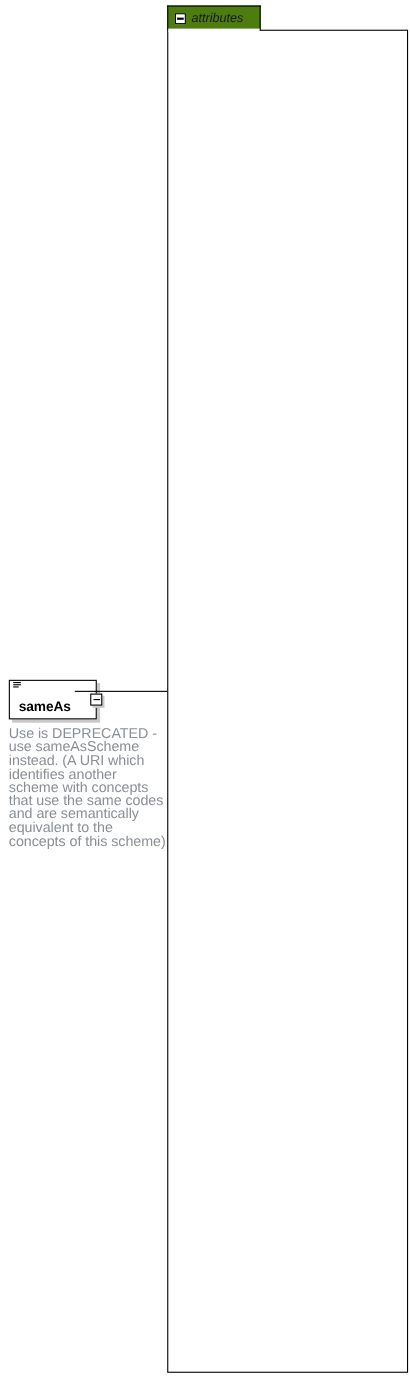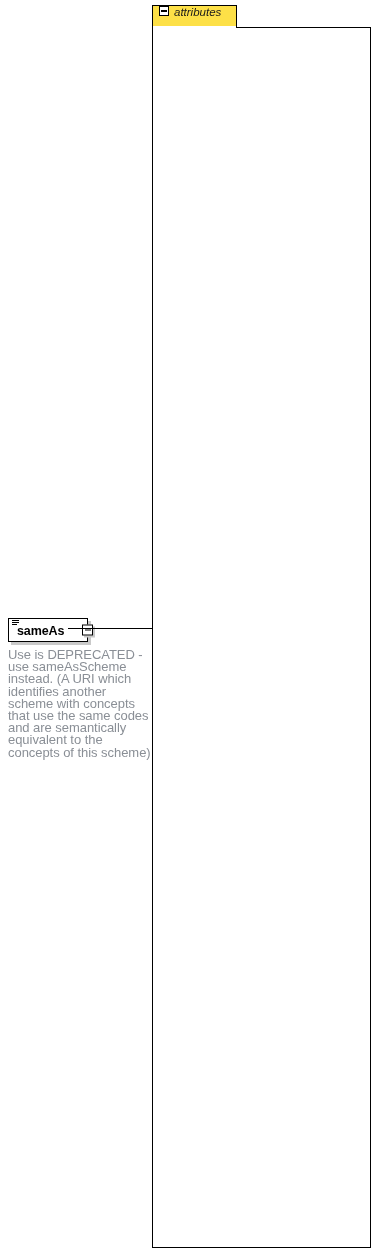--- a/index.html
+++ b/index.html
@@ -20,21 +20,21 @@
     position: absolute;
     left: 8px;
     top: 618px;
     width: 148px;
   }
   .elem-box {
     position: relative;
     display: inline-block;
     border: 1.5px solid #000;
     background: #fff;
-    padding: 2px 22px 2px 8px;
+    padding: 14px 22px 2px 8px;
     box-shadow: 3px 3px 0 0 #c9c9c9;
     box-sizing: border-box;
     min-width: 80px;
   }
   .elem-name {
     font-size: 12.5px;
     font-weight: bold;
     color: #000;
     letter-spacing: -0.1px;
     line-height: 15px;
@@ -115,24 +115,25 @@
     box-sizing: border-box;
   }
   #attributes-tab {
     position: absolute;
     left: 0;
     top: 0;
     width: 85px;
     height: 23px;
     border: 1.3px solid #000;
     border-bottom: none;
-    background: #fde047;
+    background: #4d7c0f;
     box-sizing: border-box;
     z-index: 3;
     display: flex;
+    align-items: center;
     padding-left: 6px;
   }
   #attributes-label {
     font-style: italic;
     font-size: 11.5px;
     color: #1a1a1a;
     margin-left: 5px;
   }
   .box-minus {
     width: 10px;

